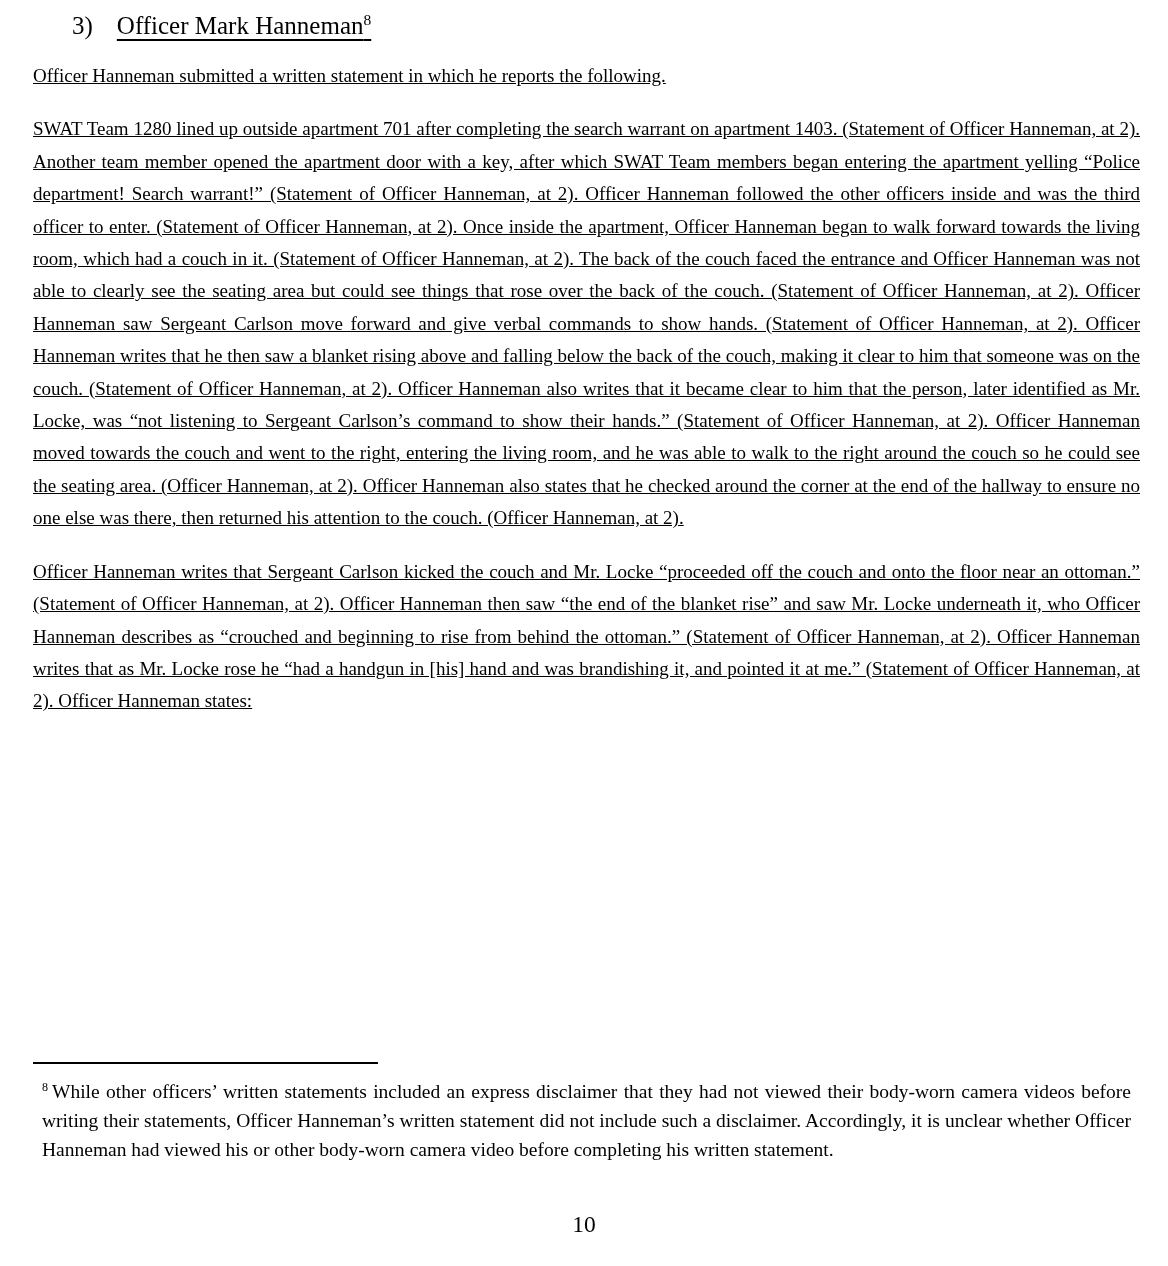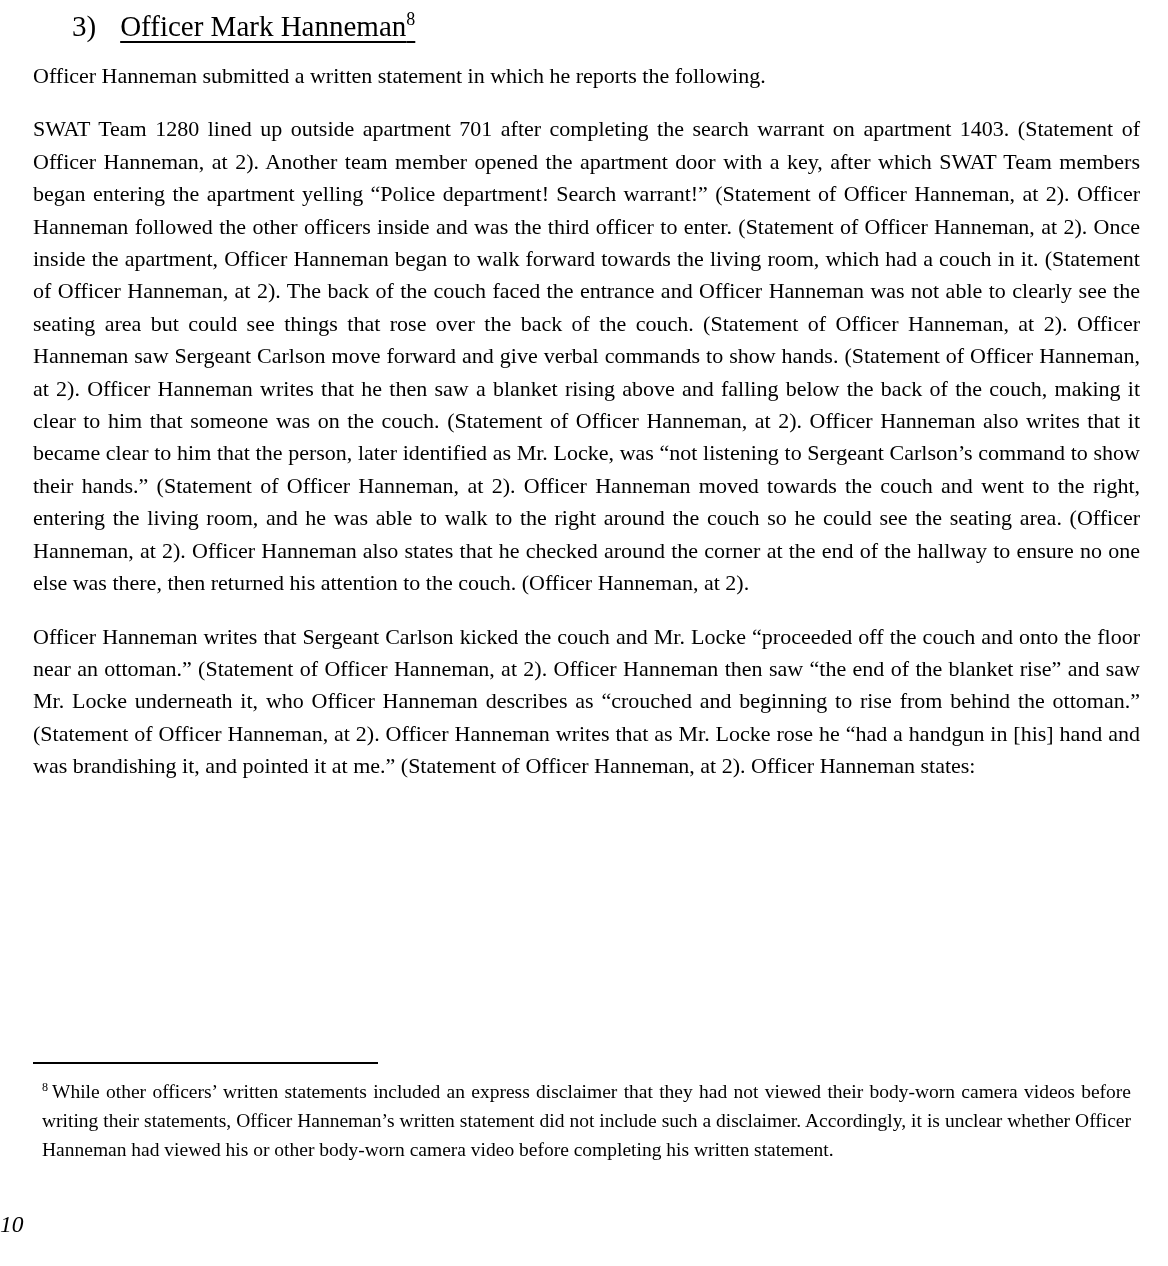--- a/index.html
+++ b/index.html
@@ -12,42 +12,43 @@
     width: 1168px;
     height: 1266px;
     background: #ffffff;
     color: #000000;
     font-family: "Liberation Serif", "DejaVu Serif", serif;
     box-sizing: border-box;
     padding: 10px 28px 0 33px;
     overflow: hidden;
   }
   .heading {
-    font-size: 29px;
+    font-size: 25px;
     line-height: 32px;
     margin: 0 0 18px 39px;
     white-space: nowrap;
   }
   .heading .h-num {
     display: inline-block;
     margin-right: 24px;
   }
   .heading .h-title {
     text-decoration: underline;
     text-underline-offset: 5px;
   }
   sup.fn-ref {
     font-size: 62%;
     vertical-align: super;
     line-height: 0;
   }
   p.doc-para {
-    font-size: 22px;
+    font-size: 19px;
     line-height: 32.4px;
     margin: 0 0 21px 0;
+    text-decoration: underline;
   }
   p.justified {
     text-align: justify;
   }
   .footnote-area {
     position: absolute;
     left: 33px;
     right: 28px;
     top: 1062px;
   }
@@ -67,24 +68,23 @@
     font-size: 62%;
     vertical-align: super;
     line-height: 0;
     margin-right: 4px;
   }
   .page-number {
     position: absolute;
     top: 1208px;
     left: 0;
     width: 100%;
-    text-align: left;
+    text-align: center;
     font-size: 23.5px;
     line-height: 32px;
-    font-style: italic;
   }
 </style>
 </head>
 <body>
 
 <div class="page">
 
   <div class="heading">
     <span class="h-num">3)</span><span class="h-title"><span>Officer Mark Hanneman</span><sup class="fn-ref">8</sup></span>
   </div>

